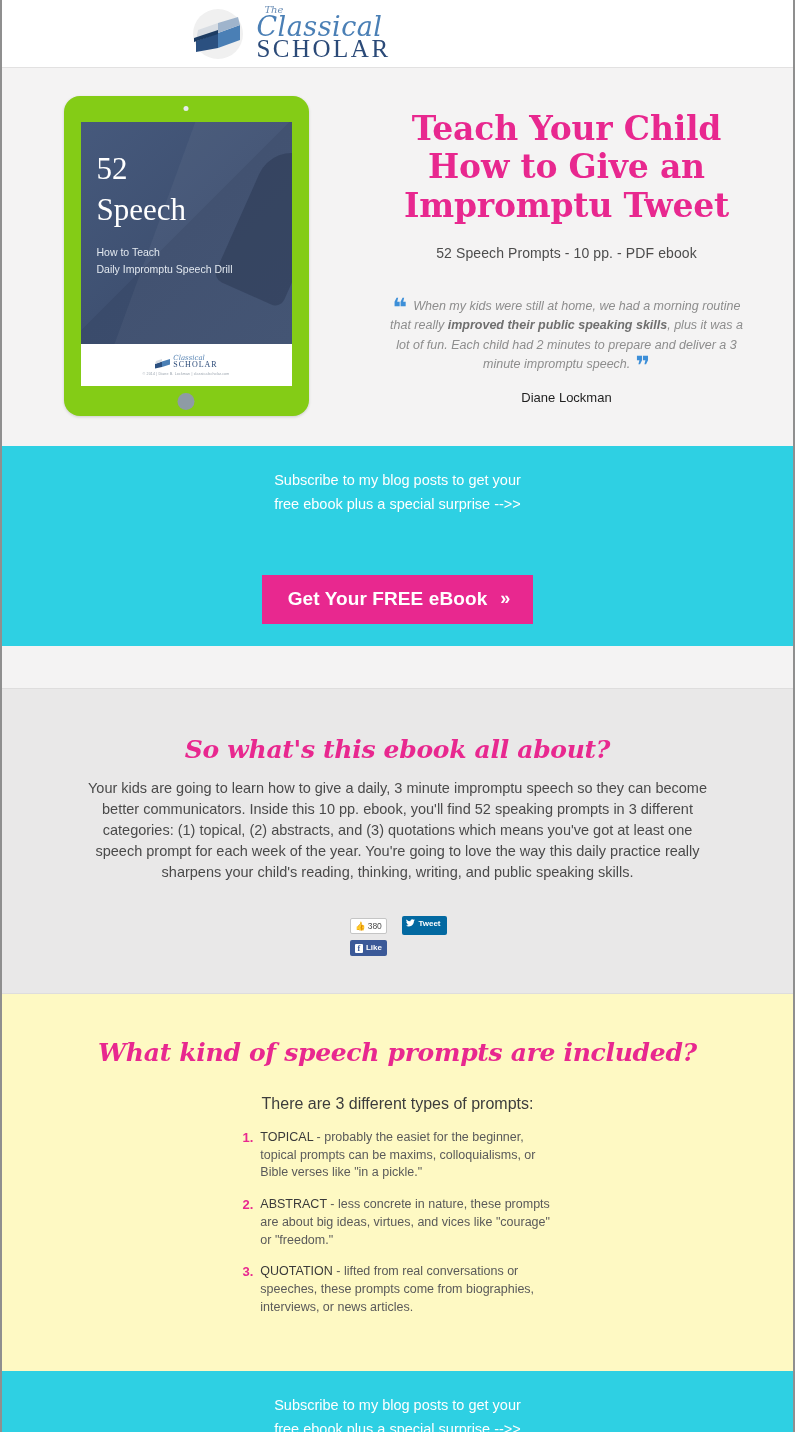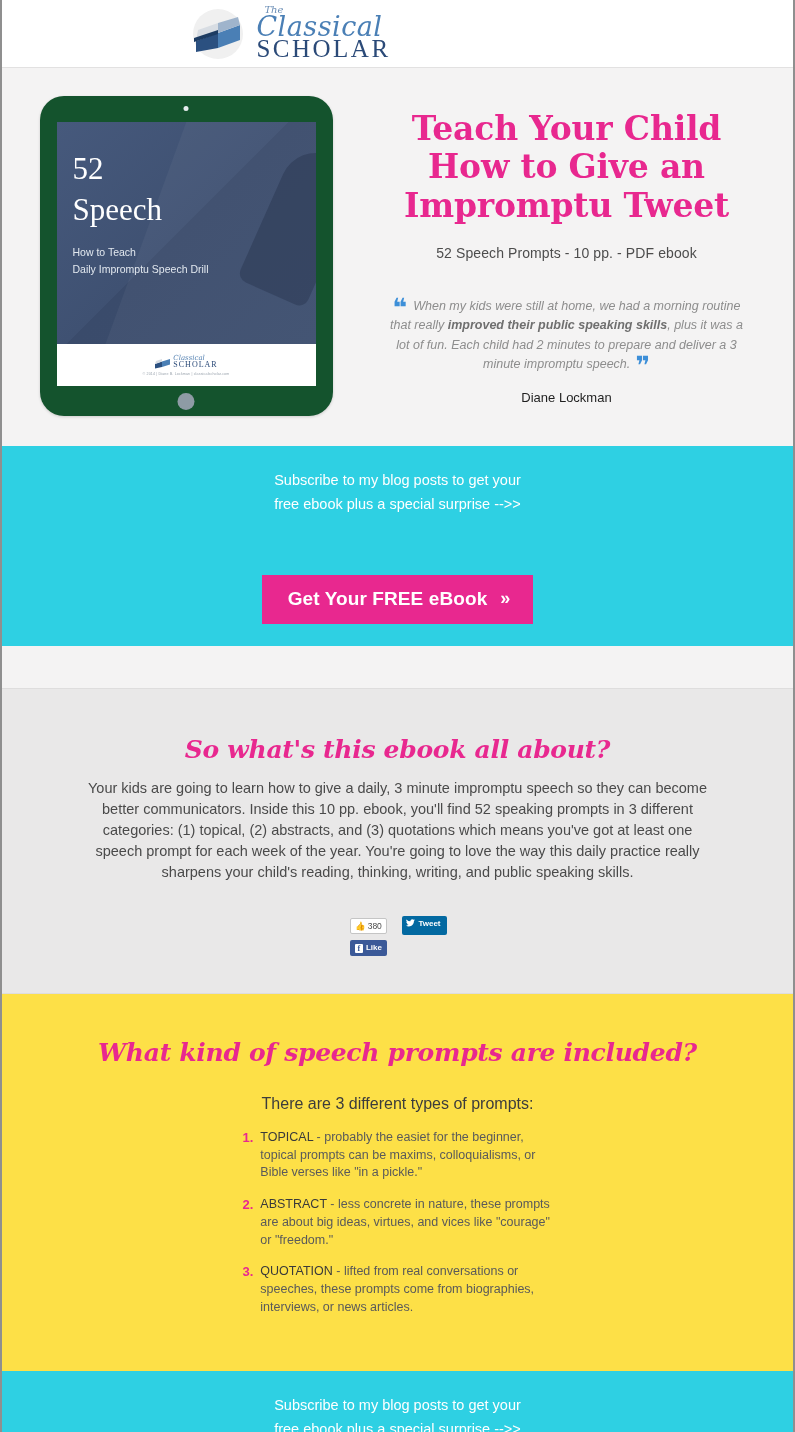--- a/index.html
+++ b/index.html
@@ -90,24 +90,24 @@
     padding-top: 2px;
   }
   .hero-right {
     width: 423px;
     padding: 16px 40px 0 10px;
     text-align: center;
   }
 
   
   .tablet {
-    width: 293px;
+    width: 245px;
     height: 320px;
-    background: #14532d;
-    border-radius: 24px;
+    background: #84cc16;
+    border-radius: 16px;
     padding: 26px 17px 30px 17px;
     position: relative;
     box-shadow: 0 1px 3px rgba(0,0,0,.16);
   }
   .tablet-cam {
     width: 5px; height: 5px;
     border-radius: 50%;
     background: #e6ecef;
     position: absolute;
     top: 10px; left: 50%;
@@ -352,21 +352,21 @@
     border-radius: 2px;
     display: inline-flex;
     align-items: center;
     gap: 3px;
     line-height: 1.3;
     margin-top: 1px;
   }
 
   
   .prompts {
-    background: #fde047;
+    background: #fef9c3;
     border-top: 1px solid #dedddd;
     padding: 44px 0 40px 0;
     text-align: center;
   }
   .prompts-lead {
     margin-top: 28px;
     font-size: 16px;
     color: #3c3c3c;
   }
   .prompt-list {

